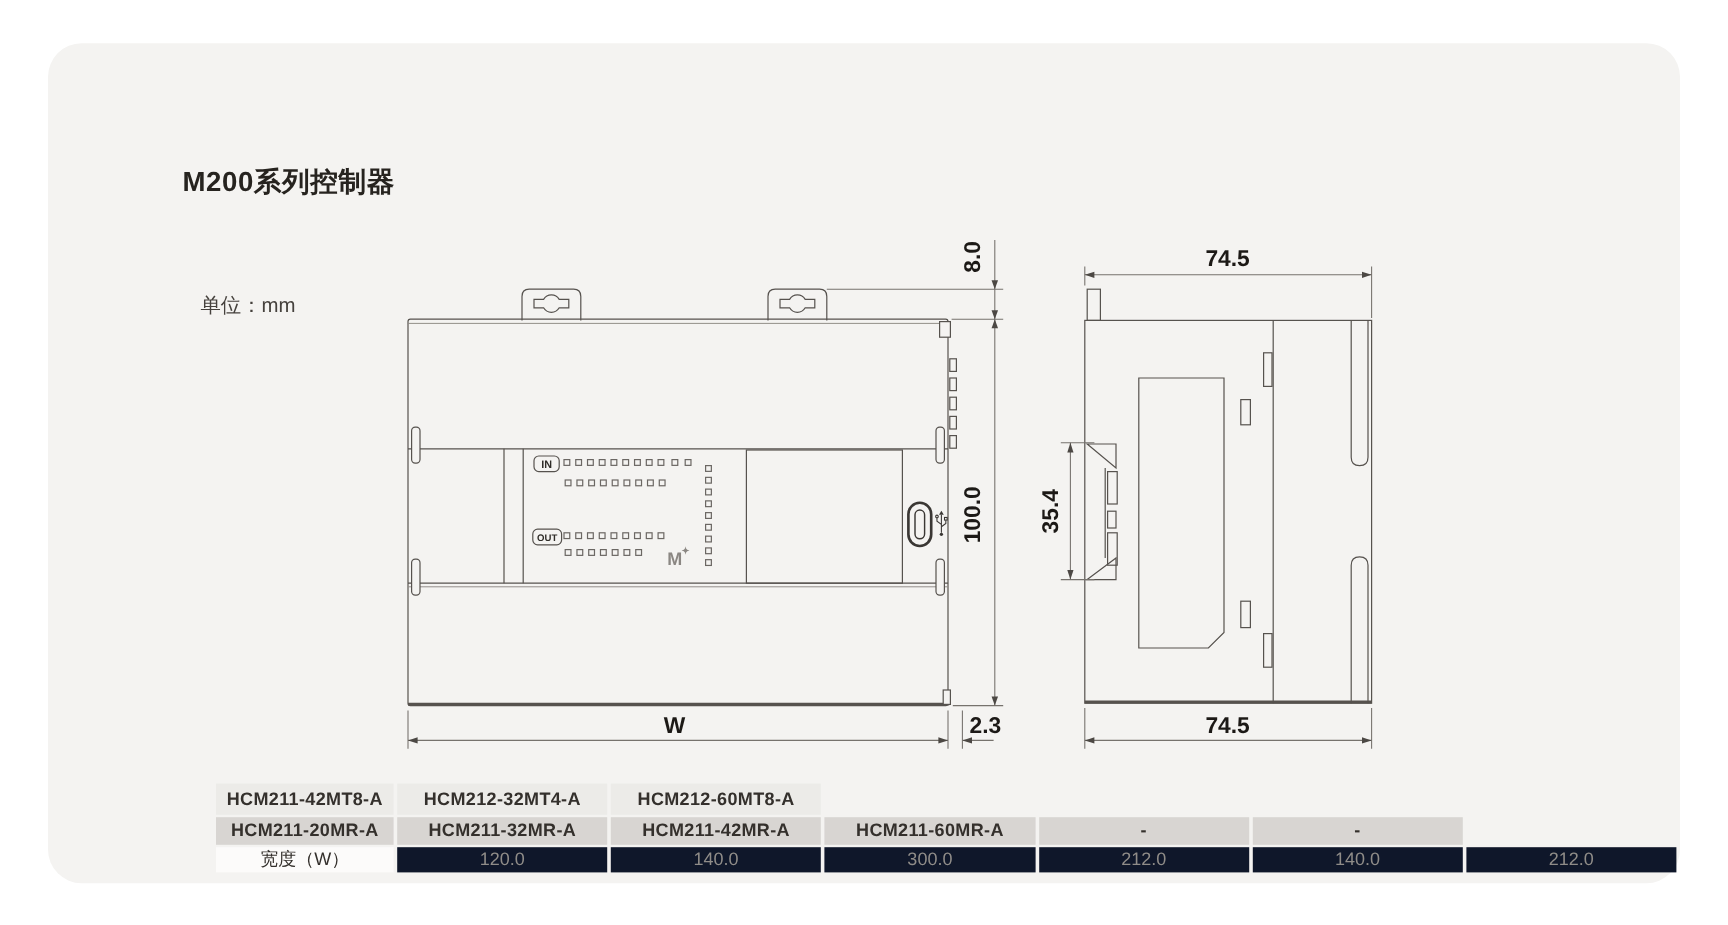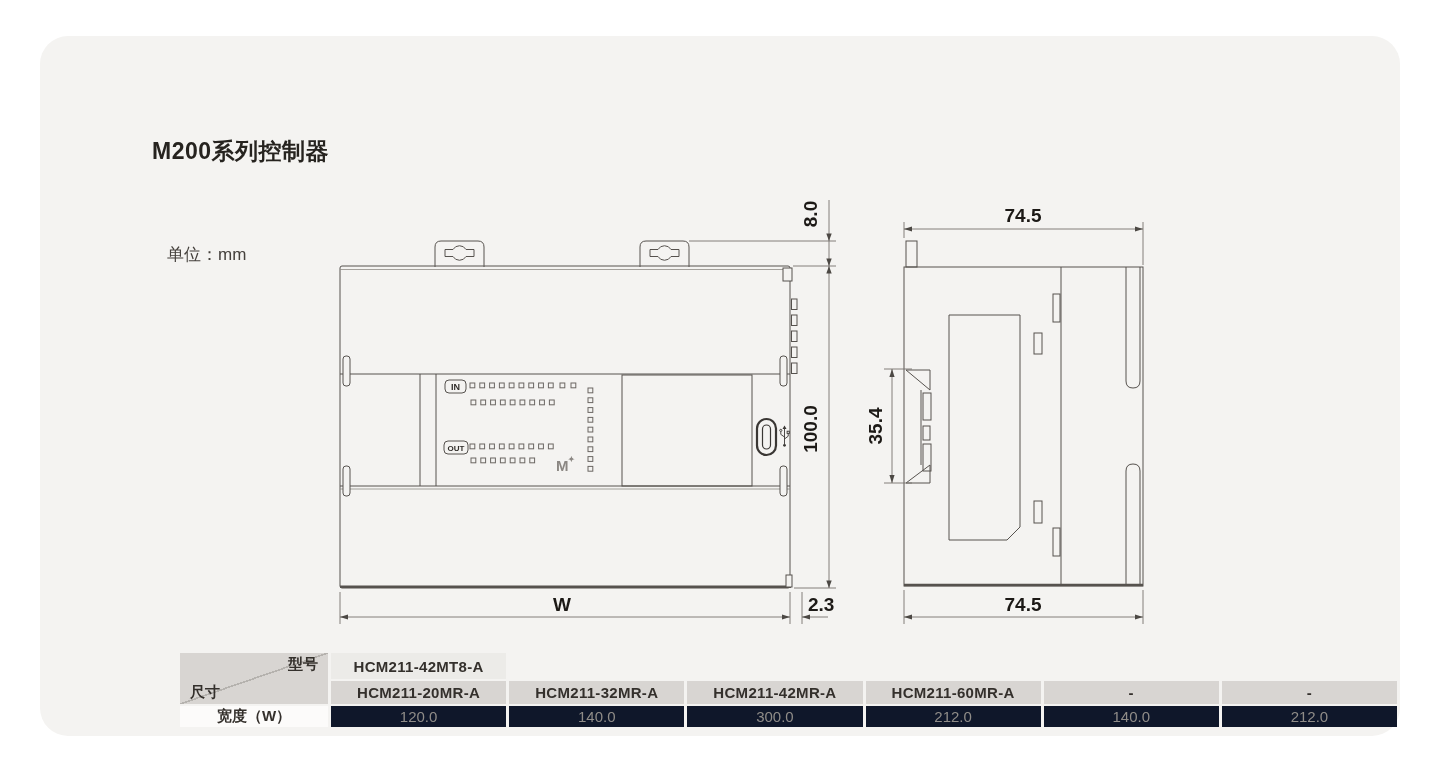--- a/index.html
+++ b/index.html
@@ -29,21 +29,21 @@
       grid-template-rows:26px 23px 21px;gap:2px 3px;font-size:15px;}
   .cell{display:flex;align-items:center;justify-content:center;}
   .corner{grid-row:1/3;grid-column:1;position:relative;background:#d8d5d2;
       background-image:linear-gradient(to bottom right,
         transparent calc(50% - .8px),#b5b2ae calc(50% - .8px),
         #b5b2ae calc(50% + .8px),transparent calc(50% + .8px));}
   .corner .tr{position:absolute;top:2px;right:10px;font-weight:bold;color:#34302c;}
   .corner .bl{position:absolute;bottom:2px;left:10px;font-weight:bold;color:#34302c;}
   .mt-cell{background:#ecebe8;font-weight:bold;color:#34302c;letter-spacing:.3px;}
   .mr-cell{background:#d8d5d2;font-weight:bold;color:#34302c;letter-spacing:.3px;}
-  .lbl-cell{background:#fcfbfa;font-weight:bold;color:#34302c;}
+  .lbl-cell{background:#fcfbfa;font-weight:normal;color:#34302c;}
   .val-cell{background:#0f172a;color:#8f8c88;}
 </style>
 </head>
 <body>
 
 <div class="canvas">
   <div class="card">
 
     <h1 class="page-title">M200系列控制器</h1>
     <div class="unit-label">单位：mm</div>
@@ -250,26 +250,24 @@
           <line class="dim" x1="564" y1="297" x2="592" y2="297"></line>
           <line class="dim" x1="572" y1="183" x2="572" y2="297"></line>
           <path class="arw" d="M572,183 L569.4,191 L574.6,191 Z"></path>
           <path class="arw" d="M572,297 L569.4,289 L574.6,289 Z"></path>
           <text class="dtx" transform="translate(562,240) rotate(-90)" text-anchor="middle">35.4</text>
         </g>
       </g>
     </svg>
 
     <div class="spec-table">
-      <div class="corner">
-        <span class="tr">型号</span>
-        <span class="bl">尺寸</span>
-      </div>
 
       <div class="cell mt-cell" style="grid-row:1">HCM211-42MT8-A</div>
+      <div class="cell mt-cell" style="grid-row:1">HCM212-32MT4-A</div>
+      <div class="cell mt-cell" style="grid-row:1">HCM212-60MT8-A</div>
 
       <div class="cell mr-cell" style="grid-row:2">HCM211-20MR-A</div>
       <div class="cell mr-cell" style="grid-row:2">HCM211-32MR-A</div>
       <div class="cell mr-cell" style="grid-row:2">HCM211-42MR-A</div>
       <div class="cell mr-cell" style="grid-row:2">HCM211-60MR-A</div>
       <div class="cell mr-cell" style="grid-row:2">-</div>
       <div class="cell mr-cell" style="grid-row:2">-</div>
 
       <div class="cell lbl-cell" style="grid-row:3;grid-column:1">宽度（W）</div>
       <div class="cell val-cell" style="grid-row:3">120.0</div>

